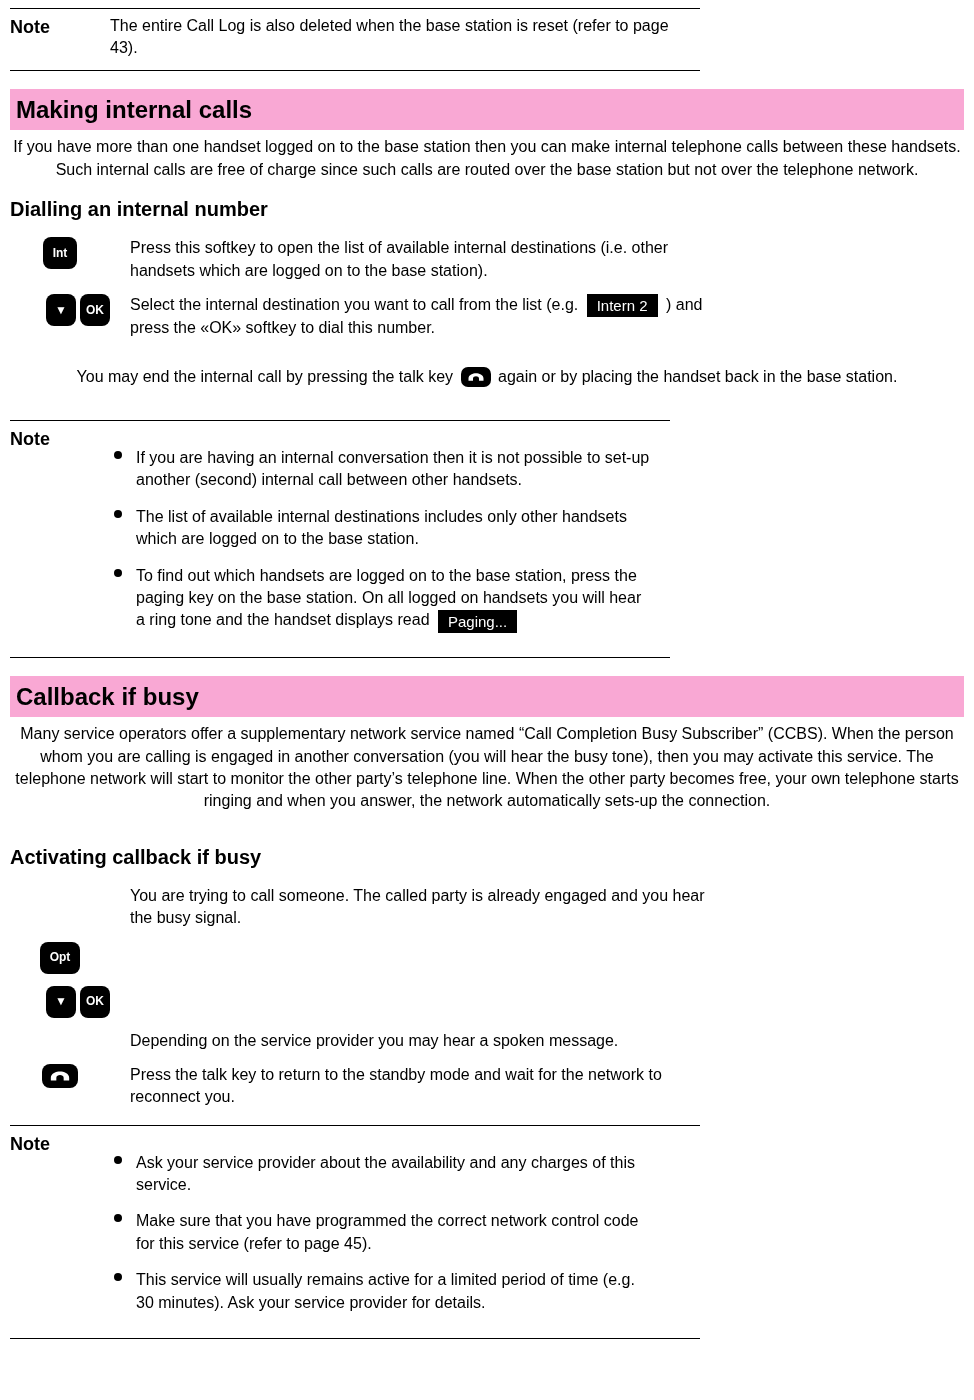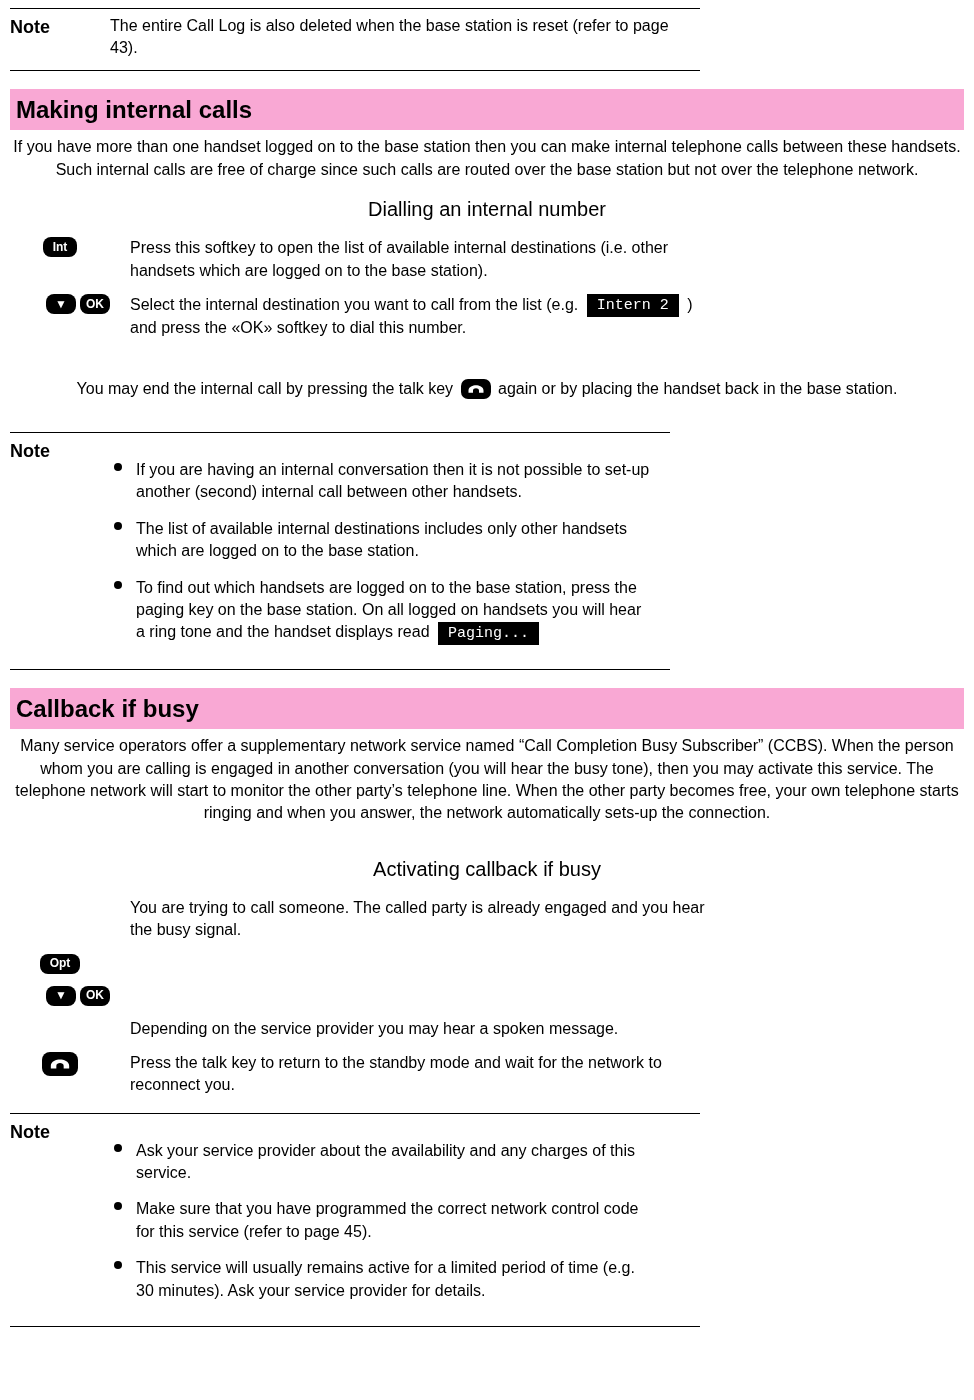--- a/index.html
+++ b/index.html
@@ -13,34 +13,34 @@
     }
     .hr { border: none; border-top: 1px solid #000; margin: 0; }
     .note-row { display: flex; gap: 20px; padding: 6px 0 10px; }
     .note-label { min-width: 80px; font-weight: bold; font-size: 18px; }
     .note-body { max-width: 560px; }
     .h1 {
       font-size: 24px; font-weight: bold;
       background: #f9a8d4; padding: 4px 6px; margin: 18px 0 6px;
     }
     .para { margin: 6px 0 14px; text-align: center; }
-    .h2 { font-size: 20px; font-weight: normal; margin: 14px 0 14px; text-align: center; }
+    .h2 { font-size: 20px; font-weight: bold; margin: 14px 0 14px; }
     .step { display: flex; align-items: flex-start; gap: 20px; margin: 6px 0 12px; }
     .step-keys { min-width: 100px; display: flex; gap: 4px; align-items: center; justify-content: flex-end; }
     .step-keys.left { justify-content: center; }
     .step-text { max-width: 580px; }
     .softkey {
       display: inline-flex; align-items: center; justify-content: center;
       background: #000; color: #fff; font-weight: bold; font-size: 12px;
-      border-radius: 8px; padding: 2px 10px; min-width: 34px; height: 20px;
+      border-radius: 8px; padding: 2px 10px; min-width: 34px; height: 32px;
     }
     .softkey.sm { min-width: 30px; padding: 2px 6px; }
     .display-tag {
       display: inline-block; background: #000; color: #fff;
-      font-family: Liberation Mono, monospace; font-size: 15px;
+      font-family: Liberation Sans, sans-serif; font-size: 15px;
       padding: 1px 10px; margin: 0 4px; vertical-align: middle;
     }
     .talk-key {
       display: inline-flex; align-items: center; justify-content: center;
       width: 30px; height: 20px; background: #000; border-radius: 7px;
     }
     .talk-key svg { width: 18px; height: 12px; }
     .talk-key-lg {
       display: inline-flex; align-items: center; justify-content: center;
       width: 36px; height: 24px; background: #000; border-radius: 8px;
@@ -84,21 +84,21 @@
     <span class="softkey sm">▼</span>
     <span class="softkey sm">OK</span>
   </div>
   <div class="step-text">
     <span>Select the internal destination you want to call from the list (e.g.</span>
     <span class="display-tag">Intern 2</span>
     <span>) and press the «OK» softkey to dial this number.</span>
   </div>
 </div>
 
-<p class="para" style="margin-top:38px;">
+<p class="para" style="margin-top:26px;">
   <span>You may end the internal call by pressing the talk key</span>
   <span class="talk-key inline-icon">
     <svg viewBox="0 0 24 14">
         <path d="M2 9 C2 4 8 2 12 2 C16 2 22 4 22 9 L22 12 L16 12 L16 9 C16 7 14 6 12 6 C10 6 8 7 8 9 L8 12 L2 12 Z" fill="#fff"></path>
       </svg>
   </span>
   <span>again or by placing the handset back in the base station.</span>
 </p>
 
 <hr class="hr rule-660" style="margin-top:32px;">

